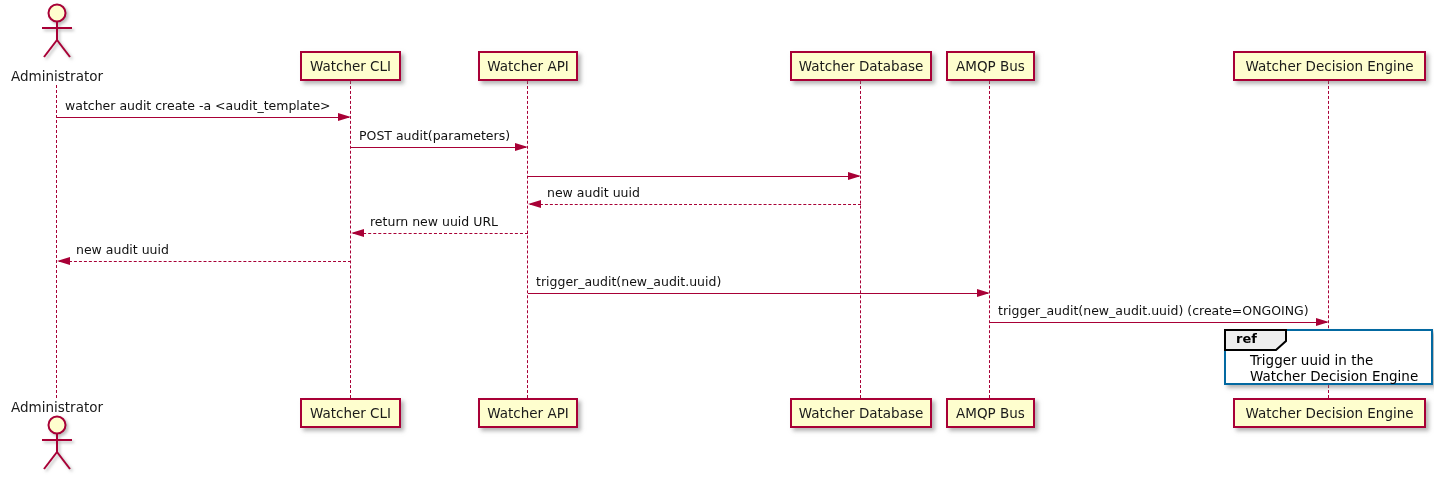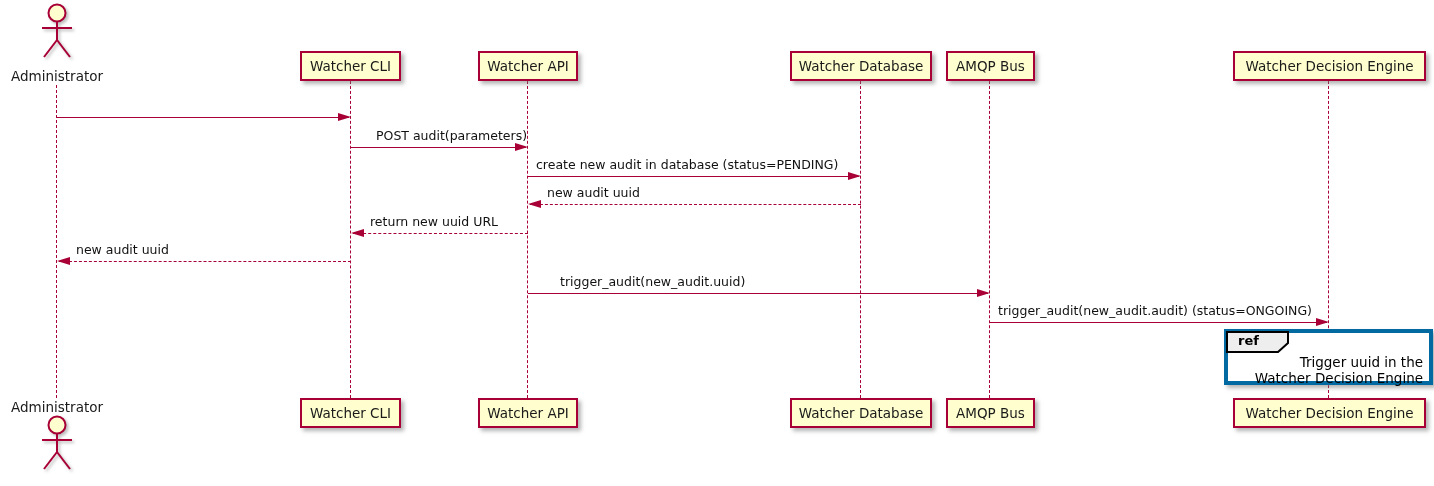--- a/index.html
+++ b/index.html
@@ -18,22 +18,22 @@
   .actor-label { position:absolute; width:140px; text-align:center; font-size:13.5px; color:#1a1a1a; z-index:1; white-space:nowrap; }
 
   .mline  { position:absolute; height:0; border-top:1.5px solid #A80036; z-index:1; }
   .mline.dashed { border-top-style:dashed; }
   .arrow  { position:absolute; width:0; height:0; z-index:1; }
   .arrow.right { border-top:4.5px solid transparent; border-bottom:4.5px solid transparent; border-left:13px solid #A80036; }
   .arrow.left  { border-top:4.5px solid transparent; border-bottom:4.5px solid transparent; border-right:13px solid #A80036; }
   .mlabel { position:absolute; font-size:12.5px; color:#111111; white-space:nowrap; z-index:1; }
 
   .ref-frame {
-    position:absolute; background:#ffffff; border:4px solid #0369a1;
-    box-shadow:3px 3px 4px rgba(120,120,120,0.55); z-index:2;text-align:right;
+    position:absolute; background:#ffffff; border:2px solid #0369a1;
+    box-shadow:3px 3px 4px rgba(120,120,120,0.55); z-index:2;
   }
   .ref-tab { position:absolute; top:-2px; left:-2px; width:64px; height:22px; }
   .ref-kw  { position:absolute; left:12px; top:2px; font-weight:bold; font-size:13px; color:#000000; }
   .ref-content { padding:21px 6px 0 24px; font-size:13.5px; line-height:16px; color:#000000; white-space:nowrap; }
 </style>
 </head>
 <body>
 
 <div id="stage" style="width: 1434px; height: 486px;">
   <div id="ref-frame" class="ref-frame" style="left: 1224px; top: 329px; width: 209px; height: 56px;">
@@ -75,34 +75,34 @@
     <div class="pbox" style="left: 790px; top: 51px; width: 142px;">Watcher Database</div>
     <div class="pbox" style="left: 790px; top: 398px; width: 142px;">Watcher Database</div>
     <div class="lifeline" style="left: 989px; top: 81px; height: 317px;"></div>
     <div class="pbox" style="left: 946px; top: 51px; width: 89px;">AMQP Bus</div>
     <div class="pbox" style="left: 946px; top: 398px; width: 89px;">AMQP Bus</div>
     <div class="lifeline" style="left: 1328px; top: 81px; height: 317px;"></div>
     <div class="pbox" style="left: 1233px; top: 51px; width: 193px;">Watcher Decision Engine</div>
     <div class="pbox" style="left: 1233px; top: 398px; width: 193px;">Watcher Decision Engine</div>
     <div class="mline" style="left: 57px; width: 292px; top: 117px;"></div>
     <div class="arrow right" style="top: 113px; left: 338px;"></div>
+    <div class="mlabel" style="left: 65px; top: 98px;">watcher audit create -a &lt;audit_template&gt;</div>
     <div class="mline" style="left: 351px; width: 175px; top: 147px;"></div>
     <div class="arrow right" style="top: 143px; left: 515px;"></div>
-    <div class="mlabel" style="left: 376px; top: 128px;">POST audit(parameters)</div>
+    <div class="mlabel" style="left: 359px; top: 128px;">POST audit(parameters)</div>
     <div class="mline" style="left: 528px; width: 331px; top: 176px;"></div>
     <div class="arrow right" style="top: 172px; left: 848px;"></div>
-    <div class="mlabel" style="left: 536px; top: 157px;">create new audit in database (status=PENDING)</div>
     <div class="mline dashed" style="left: 530px; width: 331px; top: 204px;"></div>
     <div class="arrow left" style="top: 200px; left: 528px;"></div>
     <div class="mlabel" style="left: 547px; top: 185px;">new audit uuid</div>
     <div class="mline dashed" style="left: 353px; width: 175px; top: 233px;"></div>
     <div class="arrow left" style="top: 229px; left: 351px;"></div>
     <div class="mlabel" style="left: 370px; top: 214px;">return new uuid URL</div>
     <div class="mline dashed" style="left: 59px; width: 292px; top: 261px;"></div>
     <div class="arrow left" style="top: 257px; left: 57px;"></div>
     <div class="mlabel" style="left: 76px; top: 242px;">new audit uuid</div>
     <div class="mline" style="left: 528px; width: 460px; top: 293px;"></div>
     <div class="arrow right" style="top: 289px; left: 977px;"></div>
-    <div class="mlabel" style="left: 560px; top: 274px;">trigger_audit(new_audit.uuid)</div>
+    <div class="mlabel" style="left: 536px; top: 274px;">trigger_audit(new_audit.uuid)</div>
     <div class="mline" style="left: 990px; width: 337px; top: 322px;"></div>
     <div class="arrow right" style="top: 318px; left: 1316px;"></div>
-    <div class="mlabel" style="left: 998px; top: 303px;">trigger_audit(new_audit.audit) (status=ONGOING)</div>
+    <div class="mlabel" style="left: 998px; top: 303px;">trigger_audit(new_audit.uuid) (create=ONGOING)</div>
   </div>
 
 </body></html>

